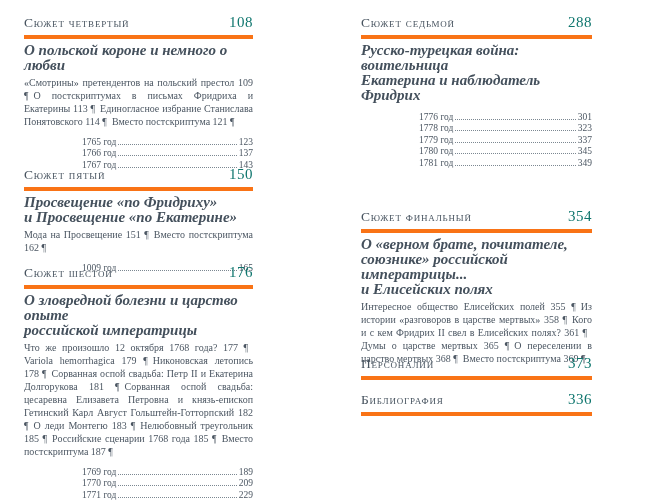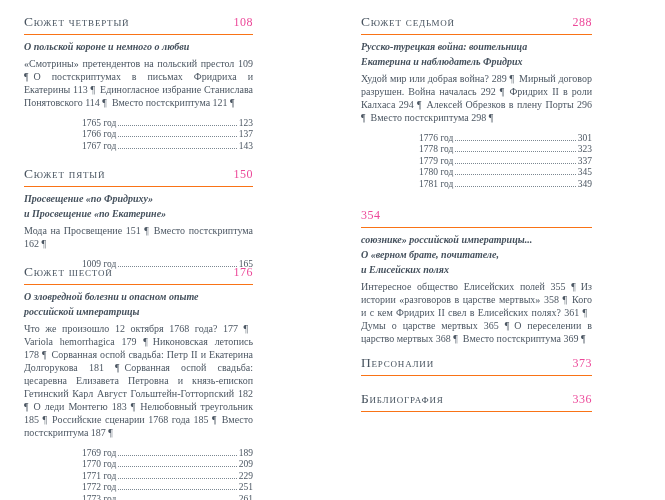--- a/index.html
+++ b/index.html
@@ -9,31 +9,31 @@
     overflow:hidden;
   }
   .page { position:absolute; top:0; height:500px; }
   #left-page  { left:24px;  width:229px; }
   #right-page { left:361px; width:231px; }
 
   .section { position:absolute; left:0; right:0; }
 
   .sec-head {
     display:flex; justify-content:space-between; align-items:baseline;
-    border-bottom:1px solid #f97316; padding-bottom:4px;
+    border-bottom:4px solid #f97316; padding-bottom:4px;
   }
   .sec-title {
     font-variant:small-caps; font-size:13.5px; line-height:15px;
     letter-spacing:0.8px; color:#47535f;
   }
-  .sec-page { font-size:12px; color:#ec4899; letter-spacing:0.5px; }
+  .sec-page { font-size:15px; color:#0f766e; letter-spacing:0.5px; }
 
   .subtitle {
     margin-top:4px; font-style:italic; font-weight:600;
-    font-size:10px; line-height:15px; color:#44505c;
+    font-size:15px; line-height:15px; color:#44505c;
   }
 
   .body-text {
     margin-top:3px; font-size:10px; line-height:13px;
     text-align:justify; color:#4b5662;
   }
 
   .years { margin-top:7px; padding-left:58px; }
   .year-row {
     display:flex; align-items:flex-end; height:11.6px;
@@ -96,21 +96,21 @@
         </div>
       </div>
     </div>
 
     <div class="section" style="top:264px">
       <div class="sec-head">
         <span class="sec-title">Сюжет шестой</span>
         <span class="sec-page">176</span>
       </div>
       <div class="subtitle">
-        <div>О зловредной болезни и опасном опыте</div>
+        <div>О зловредной болезни и царство опыте</div>
         <div>российской императрицы</div>
       </div>
       <div class="body-text">Что же произошло 12 октября 1768 года? 177 ¶ Variola hemorrhagica 179 ¶ Никоновская летопись 178 ¶ Сорванная оспой свадьба: Петр II и Екатерина Долгорукова 181 ¶ Сорванная оспой свадьба: цесаревна Елизавета Петровна и князь-епископ Гетинский Карл Август Гольштейн-Готторпский 182 ¶ О леди Монтегю 183 ¶ Нелюбовный треугольник 185 ¶ Российские сценарии 1768 года 185 ¶ Вместо постскриптума 187 ¶</div>
       <div class="years">
         <div class="year-row">
           <span class="year-label">1769 год</span>
           <span class="dots"></span>
           <span class="year-page">189</span>
         </div>
         <div class="year-row">
@@ -146,21 +146,20 @@
 
     <div class="section" style="top:14px">
       <div class="sec-head">
         <span class="sec-title">Сюжет седьмой</span>
         <span class="sec-page">288</span>
       </div>
       <div class="subtitle">
         <div>Русско-турецкая война: воительница</div>
         <div>Екатерина и наблюдатель Фридрих</div>
       </div>
-      <div class="body-text">Худой мир или добрая война? 289 ¶ Мирный договор разрушен. Война началась 292 ¶ Фридрих II в роли Калхаса 294 ¶ Алексей Обрезков в плену Порты 296 ¶ Вместо постскриптума 298 ¶</div>
       <div class="years">
         <div class="year-row">
           <span class="year-label">1776 год</span>
           <span class="dots"></span>
           <span class="year-page">301</span>
         </div>
         <div class="year-row">
           <span class="year-label">1778 год</span>
           <span class="dots"></span>
           <span class="year-page">323</span>
@@ -178,25 +177,26 @@
         <div class="year-row">
           <span class="year-label">1781 год</span>
           <span class="dots"></span>
           <span class="year-page">349</span>
         </div>
       </div>
     </div>
 
     <div class="section" style="top:208px">
       <div class="sec-head">
+        <span class="sec-title">Сюжет финальный</span>
         <span class="sec-page">354</span>
       </div>
       <div class="subtitle">
+        <div>О «верном брате, почитателе,</div>
         <div>союзнике» российской императрицы...</div>
-        <div>О «верном брате, почитателе,</div>
         <div>и Елисейских полях</div>
       </div>
       <div class="body-text">Интересное общество Елисейских полей 355 ¶ Из истории «разговоров в царстве мертвых» 358 ¶ Кого и с кем Фридрих II свел в Елисейских полях? 361 ¶ Думы о царстве мертвых 365 ¶ О переселении в царство мертвых 368 ¶ Вместо постскриптума 369 ¶</div>
     </div>
 
     <div class="section" style="top:355px">
       <div class="sec-head">
         <span class="sec-title">Персоналии</span>
         <span class="sec-page">373</span>
       </div>

